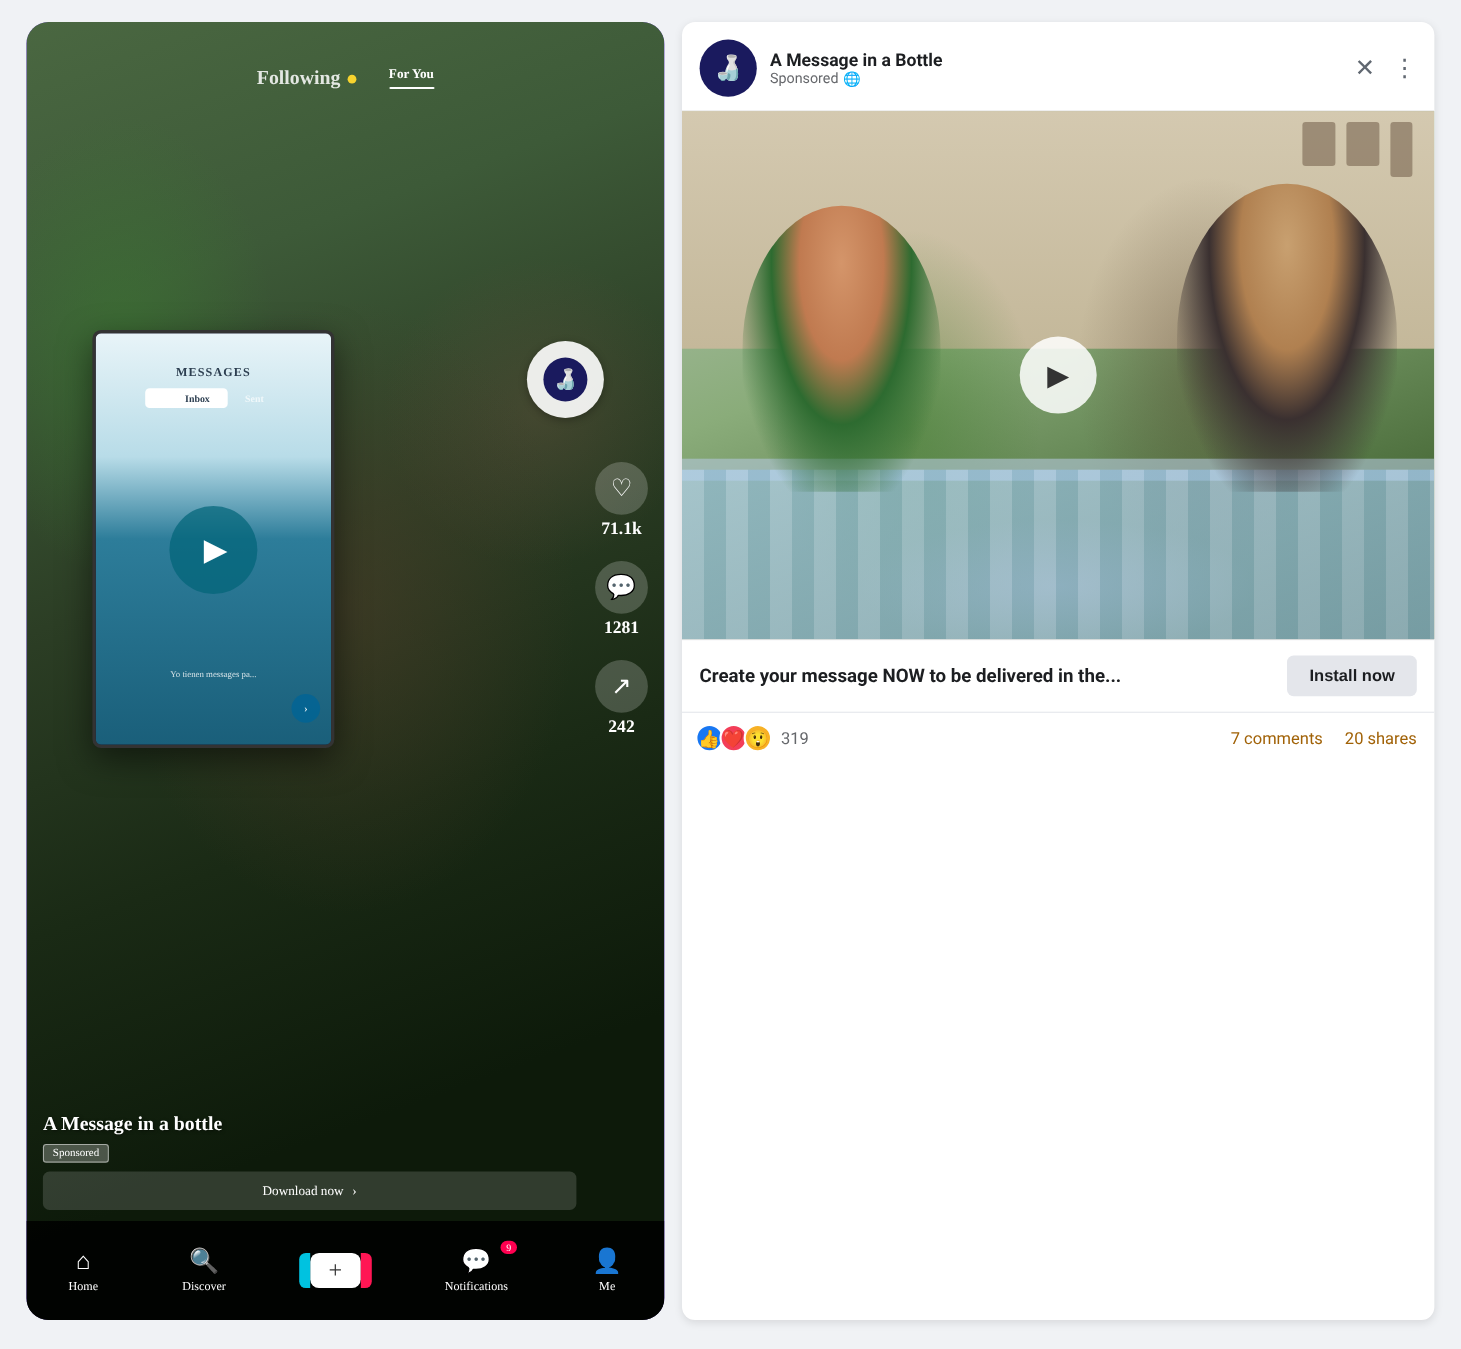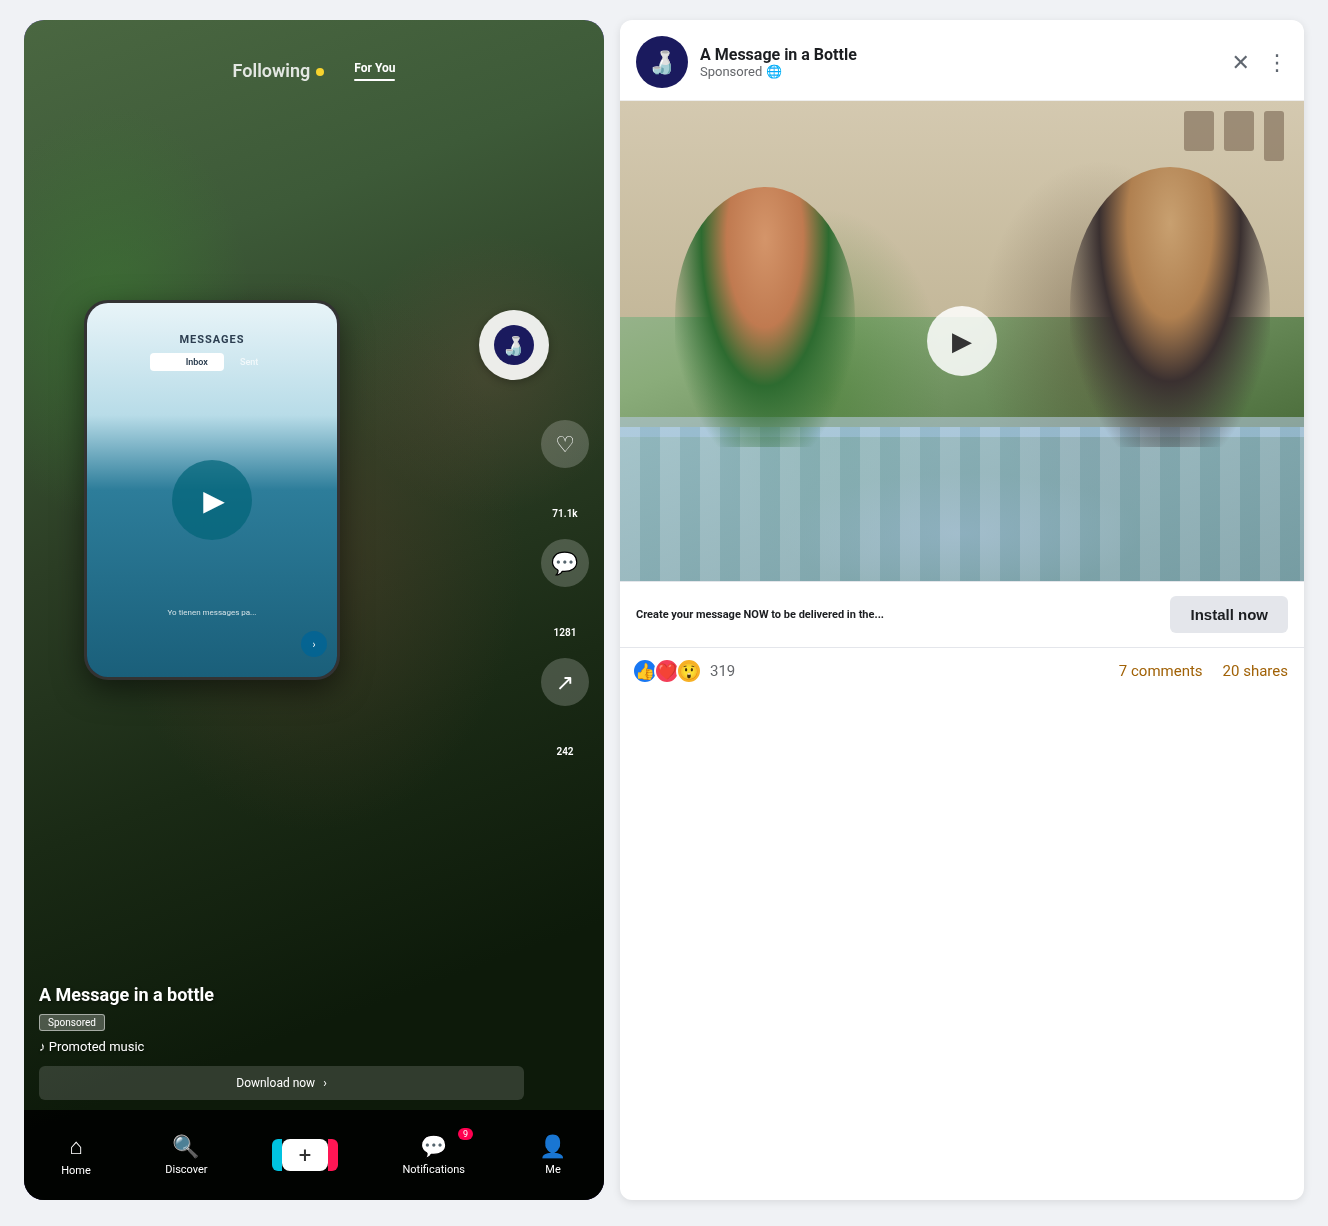--- a/index.html
+++ b/index.html
@@ -21,20 +21,21 @@
 
     
     .tiktok-panel {
       width: 580px;
       min-width: 580px;
       background: #8b5cf6;
       border-radius: 20px;
       overflow: hidden;
       position: relative;
       height: 1180px;
+      font-family: Liberation Serif, serif;
     }
     .tiktok-video-bg {
       position: absolute;
       top: 0; left: 0; right: 0; bottom: 0;
       background: linear-gradient(160deg, #4a6741 0%, #3d5a38 20%, #2c3e25 40%, #1a2a15 60%, #0d1a0a 80%);
       overflow: hidden;
     }
     .video-overlay-people {
       position: absolute;
       top: 0; left: 0; right: 0; bottom: 0;
@@ -81,24 +82,24 @@
       background: #fff;
       margin-top: 4px;
       border-radius: 2px;
     }
 
     
     .phone-mockup {
       position: absolute;
       top: 280px;
       left: 60px;
-      width: 256px;
+      width: 220px;
       height: 380px;
       background: #1a1a2e;
-      border-radius: 24px;
+      border-radius: 8px;
       border: 3px solid #333;
       overflow: hidden;
       z-index: 5;
       box-shadow: 0 10px 30px rgba(0,0,0,0.5);
     }
     .phone-screen {
       width: 100%;
       height: 100%;
       background: linear-gradient(180deg, #e8f4f8 0%, #b8dce8 30%, #2d7d9a 50%, #1a5f7a 100%);
       display: flex;
@@ -223,23 +224,22 @@
       background: rgba(255,255,255,0.2);
       border-radius: 50%;
       display: flex;
       align-items: center;
       justify-content: center;
       color: white;
       font-size: 22px;
     }
     .action-count {
       color: white;
-      font-size: 10px;
+      font-size: 16px;
       font-weight: 600;
-      margin-top: 36px;
     }
 
     
     .bottom-content {
       position: absolute;
       bottom: 100px;
       left: 15px;
       right: 80px;
       z-index: 10;
     }
@@ -452,21 +452,21 @@
       color: #333;
     }
     .fb-cta-section {
       display: flex;
       align-items: center;
       justify-content: space-between;
       padding: 14px 16px;
       border-top: 1px solid #e4e6eb;
     }
     .fb-cta-text {
-      font-size: 11px;
+      font-size: 17px;
       font-weight: 700;
       color: #1c1e21;
     }
     .fb-install-btn {
       background: #e4e6eb;
       color: #1c1e21;
       border: none;
       border-radius: 6px;
       padding: 10px 20px;
       font-size: 15px;
@@ -626,21 +626,20 @@
       </div>
       <div class="action-item">
         <div class="action-icon-circle">↗</div>
         <span class="action-count">242</span>
       </div>
     </div>
 
     <div class="bottom-content">
       <div class="content-title">A Message in a bottle</div>
       <div class="sponsored-badge">Sponsored</div>
-      <div class="music-line">♪ Promoted music</div>
       <div class="cta-bar">
         <span>Download now</span>
         <span>›</span>
       </div>
     </div>
 
     <div class="bottom-nav">
       <div class="nav-item">
         <span class="nav-icon">⌂</span>
         <span>Home</span>

